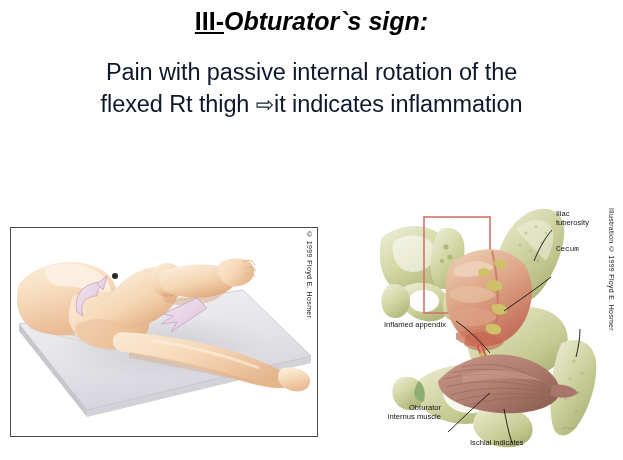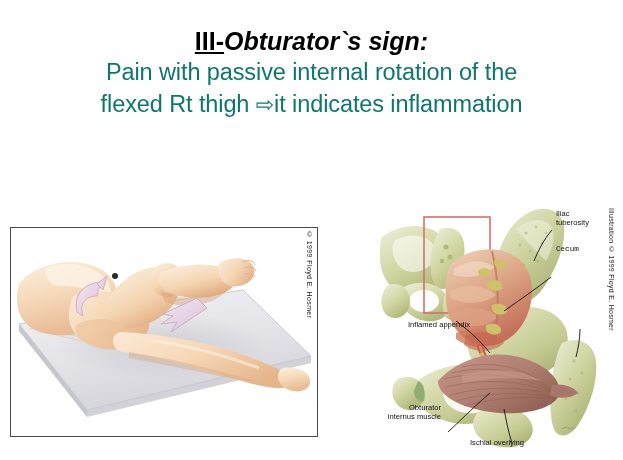--- a/index.html
+++ b/index.html
@@ -22,21 +22,20 @@
   #title {
     position: absolute;
     left: 0;
     top: 6px;
     width: 623px;
     text-align: center;
     font-size: 25px;
     line-height: 30px;
     color: #000000;
     white-space: nowrap;
-    margin-top: 20px;
   }
   #title .numeral {
     font-weight: bold;
     font-style: normal;
     text-decoration: underline;
     text-underline-offset: 2px;
   }
   #title .subject {
     font-weight: bold;
     font-style: italic;
@@ -44,21 +43,21 @@
 
   
   #body-text {
     position: absolute;
     left: 12px;
     top: 56px;
     width: 599px;
     text-align: center;
     font-size: 23.5px;
     line-height: 32px;
-    color: #0f766e;
+    color: #0f172a;
     letter-spacing: -0.1px;
   }
   #body-text .arrow {
     font-size: 22px;
   }
 
   
   #left-figure {
     position: absolute;
     left: 10px;
@@ -437,22 +436,22 @@
       </g>
     </svg>
   </div>
 
   <div class="anno" style="left:556px; top:209px; width:56px;">Iliac
 tuberosity</div>
 
   <div class="anno" style="left:556px; top:245px; width:50px;font-family:Liberation Mono, monospace;">Cecum</div>
 
 
-  <div class="anno right-align" style="left:394px; top:320px; width:76px;">Inflamed appendix</div>
+  <div class="anno right-align" style="left:370px; top:320px; width:76px;">Inflamed appendix</div>
 
   <div class="anno right-align" style="left:365px; top:403px; width:76px;">Obturator
 internus muscle</div>
 
-  <div class="anno" style="left:470px; top:438px; width:88px;">Ischial overlying</div>
+  <div class="anno" style="left:470px; top:438px; width:88px;">Ischial indicates</div>
 
   <div id="right-copyright">Illustration © 1999 Floyd E. Hosmer</div>
 
 </div>
 
 </body></html>

